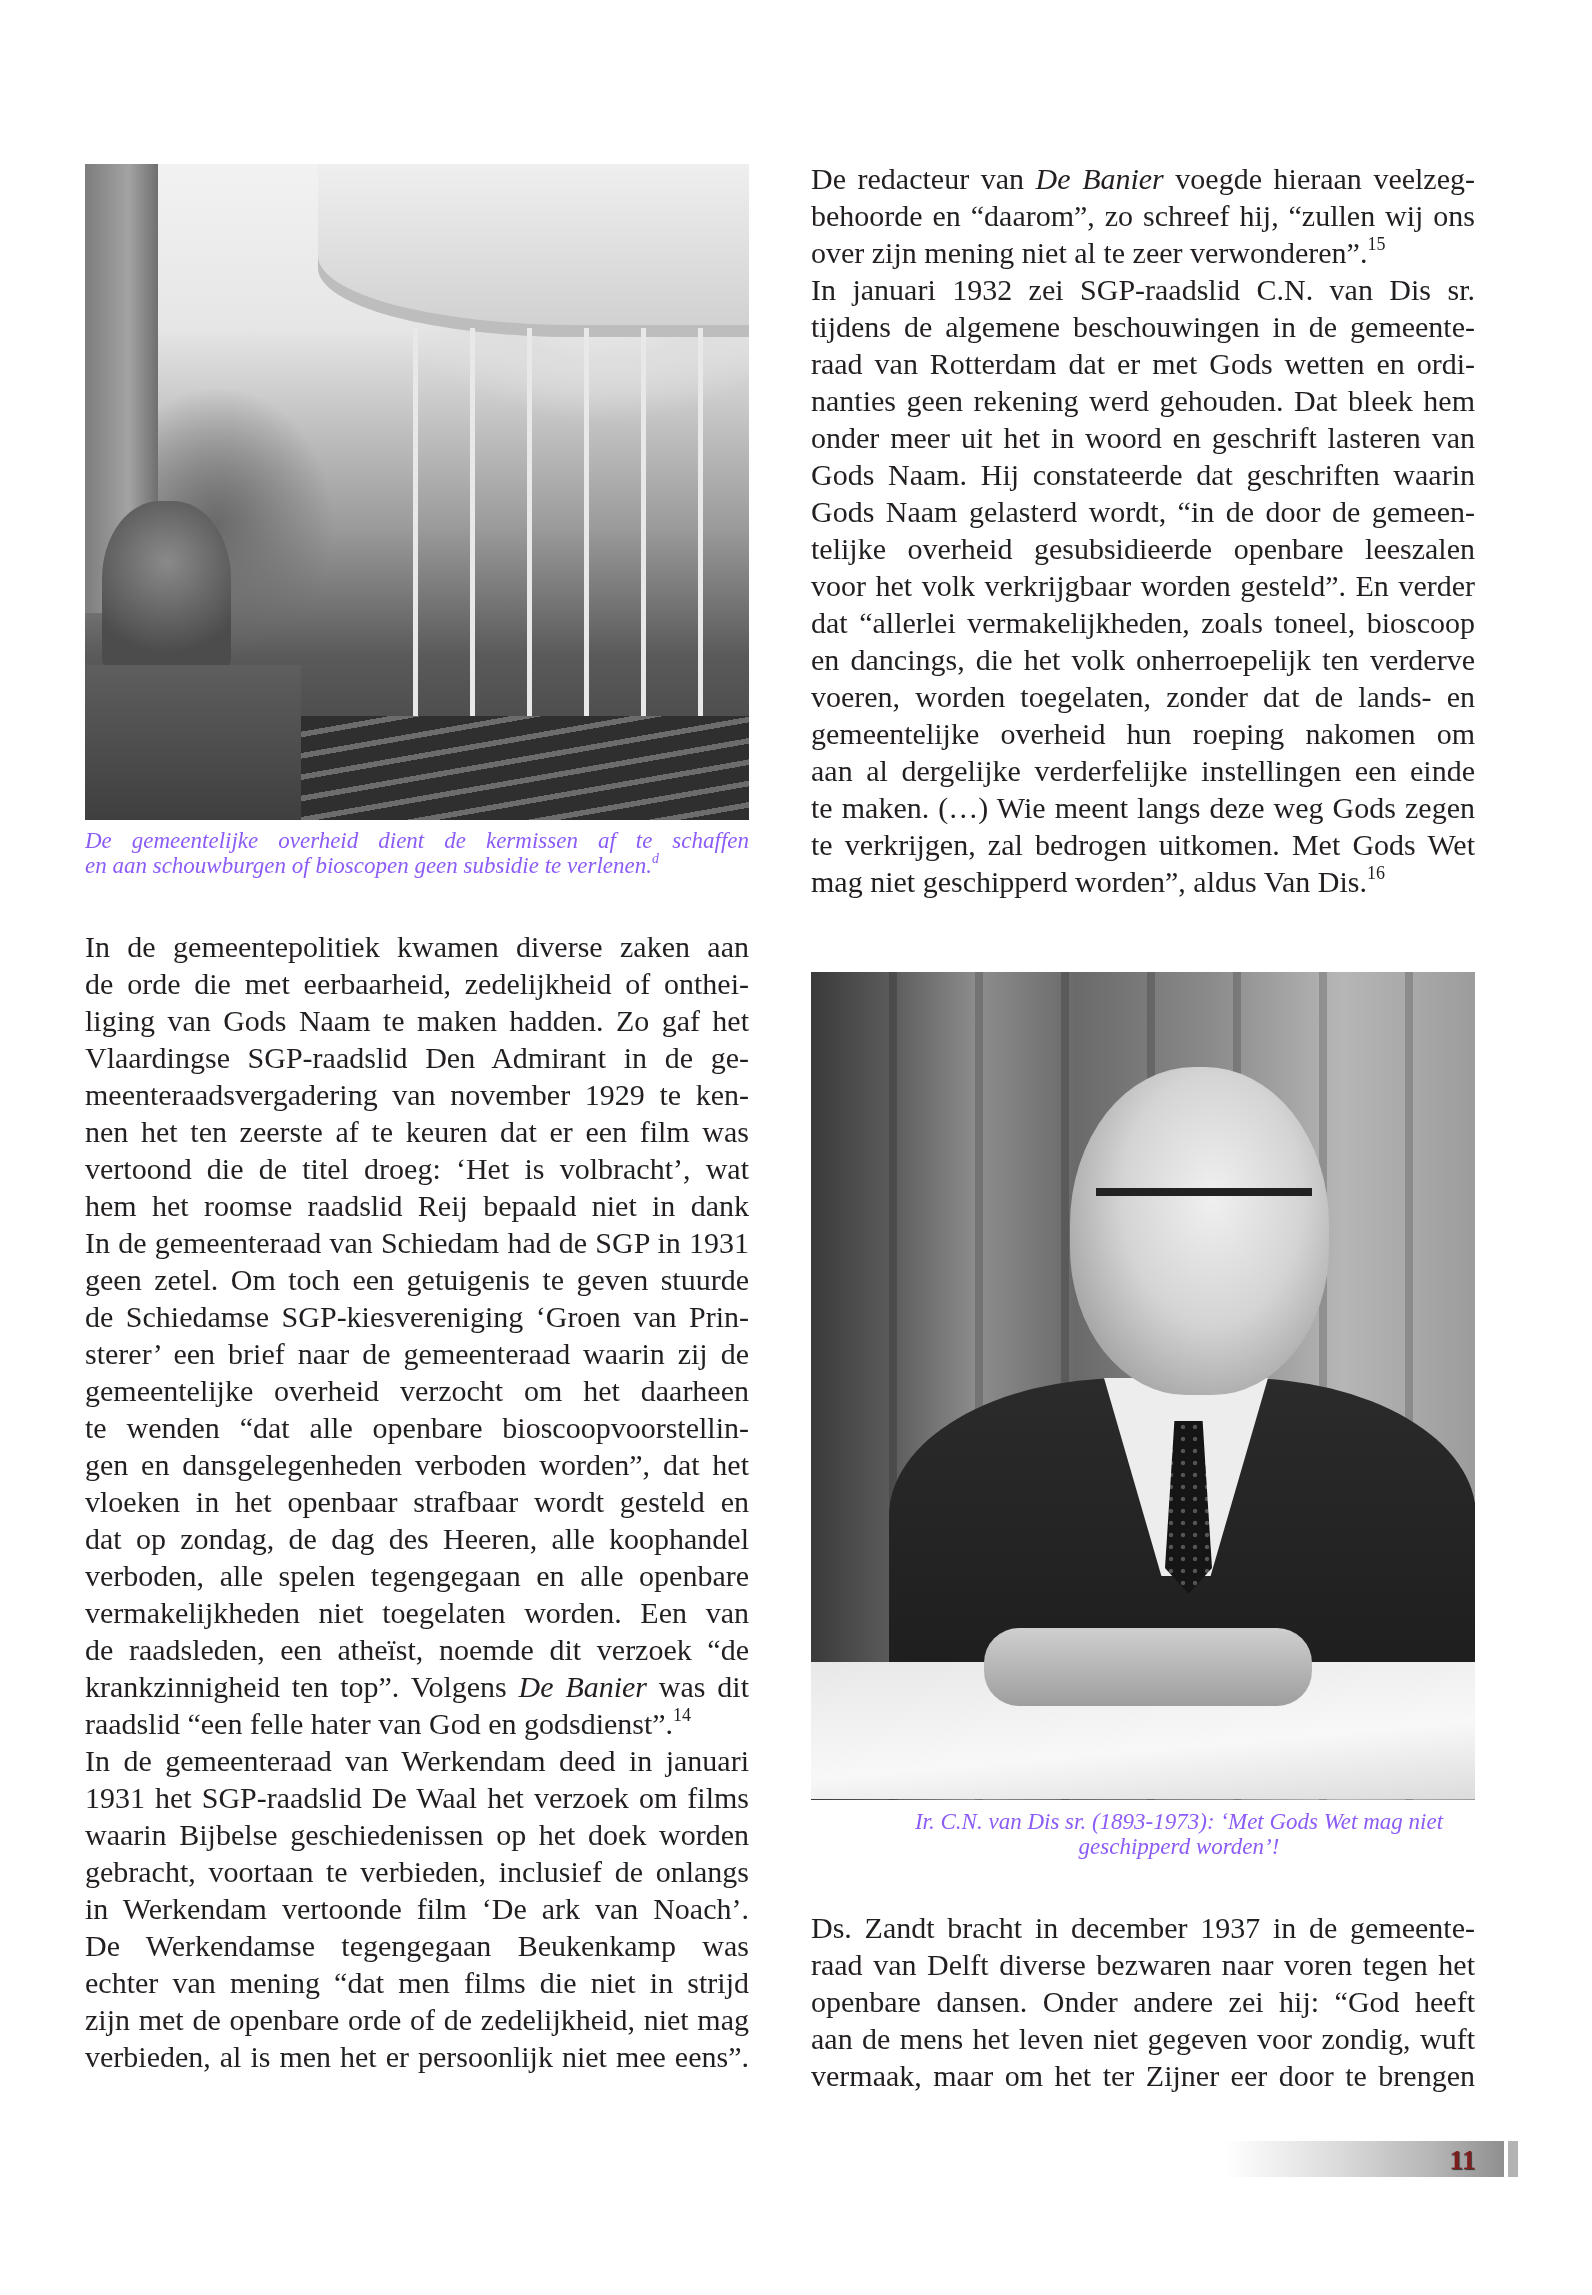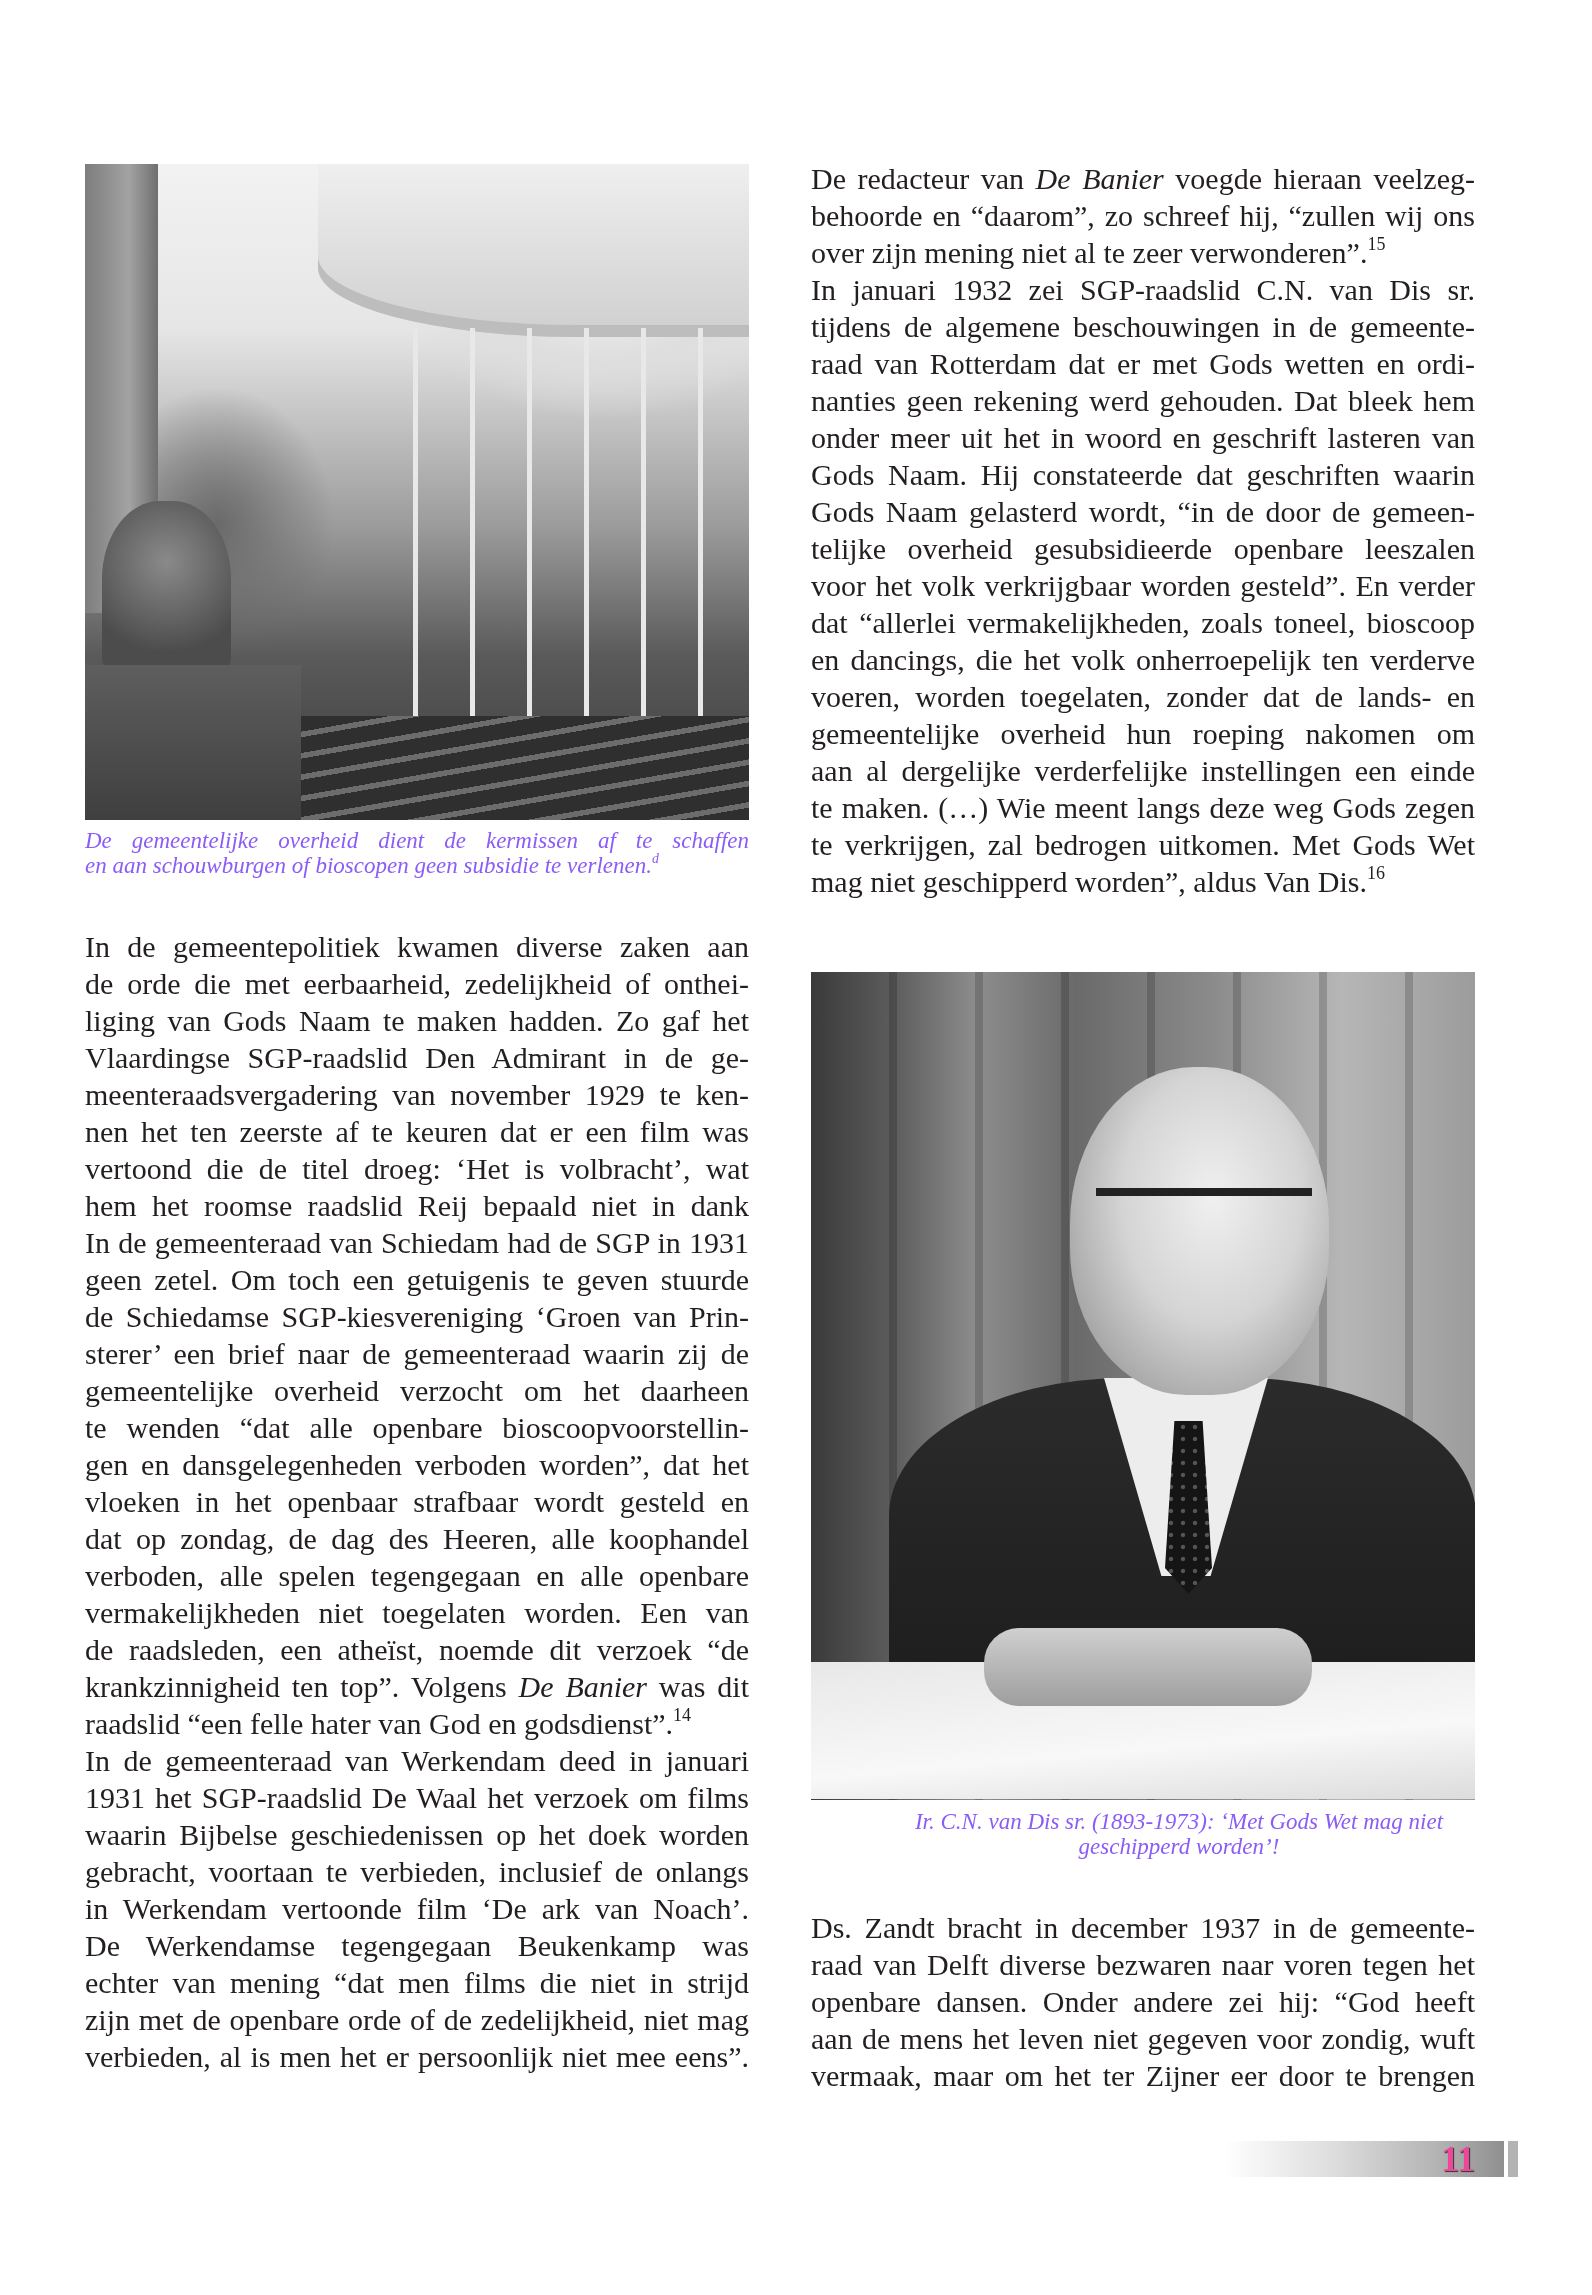--- a/index.html
+++ b/index.html
@@ -62,21 +62,21 @@
 
   
   .page-bar {
     position: absolute; left: 1225px; top: 2141px; width: 279px; height: 36px;
     background: linear-gradient(90deg, rgba(255,255,255,1) 0%, #dcdcdc 40%, #b5b5b5 75%, #8f8f8f 100%);
   }
   .page-bar-block { position: absolute; left: 1508px; top: 2141px; width: 10.4px; height: 36px; background: #b3b3b3; }
   .page-number {
     position: absolute; left: 1441px; top: 2144px; width: 43px; height: 31px;
     font-family: "Liberation Serif", "DejaVu Serif", serif; font-weight: bold;
-    font-size: 36px; line-height: 31px; color: #ec4899; text-align: left;
+    font-size: 28px; line-height: 31px; color: #7f1d1d; text-align: center;
     text-shadow: 0.9px 0.9px 0.9px #333;
   }
 </style>
 </head>
 <body>
 
 <div class="page">
 
   <div class="photo photo-carousel" title="Black-and-white photo of a carousel at a fair with stone lion statues">
     <div class="pillar"></div>

